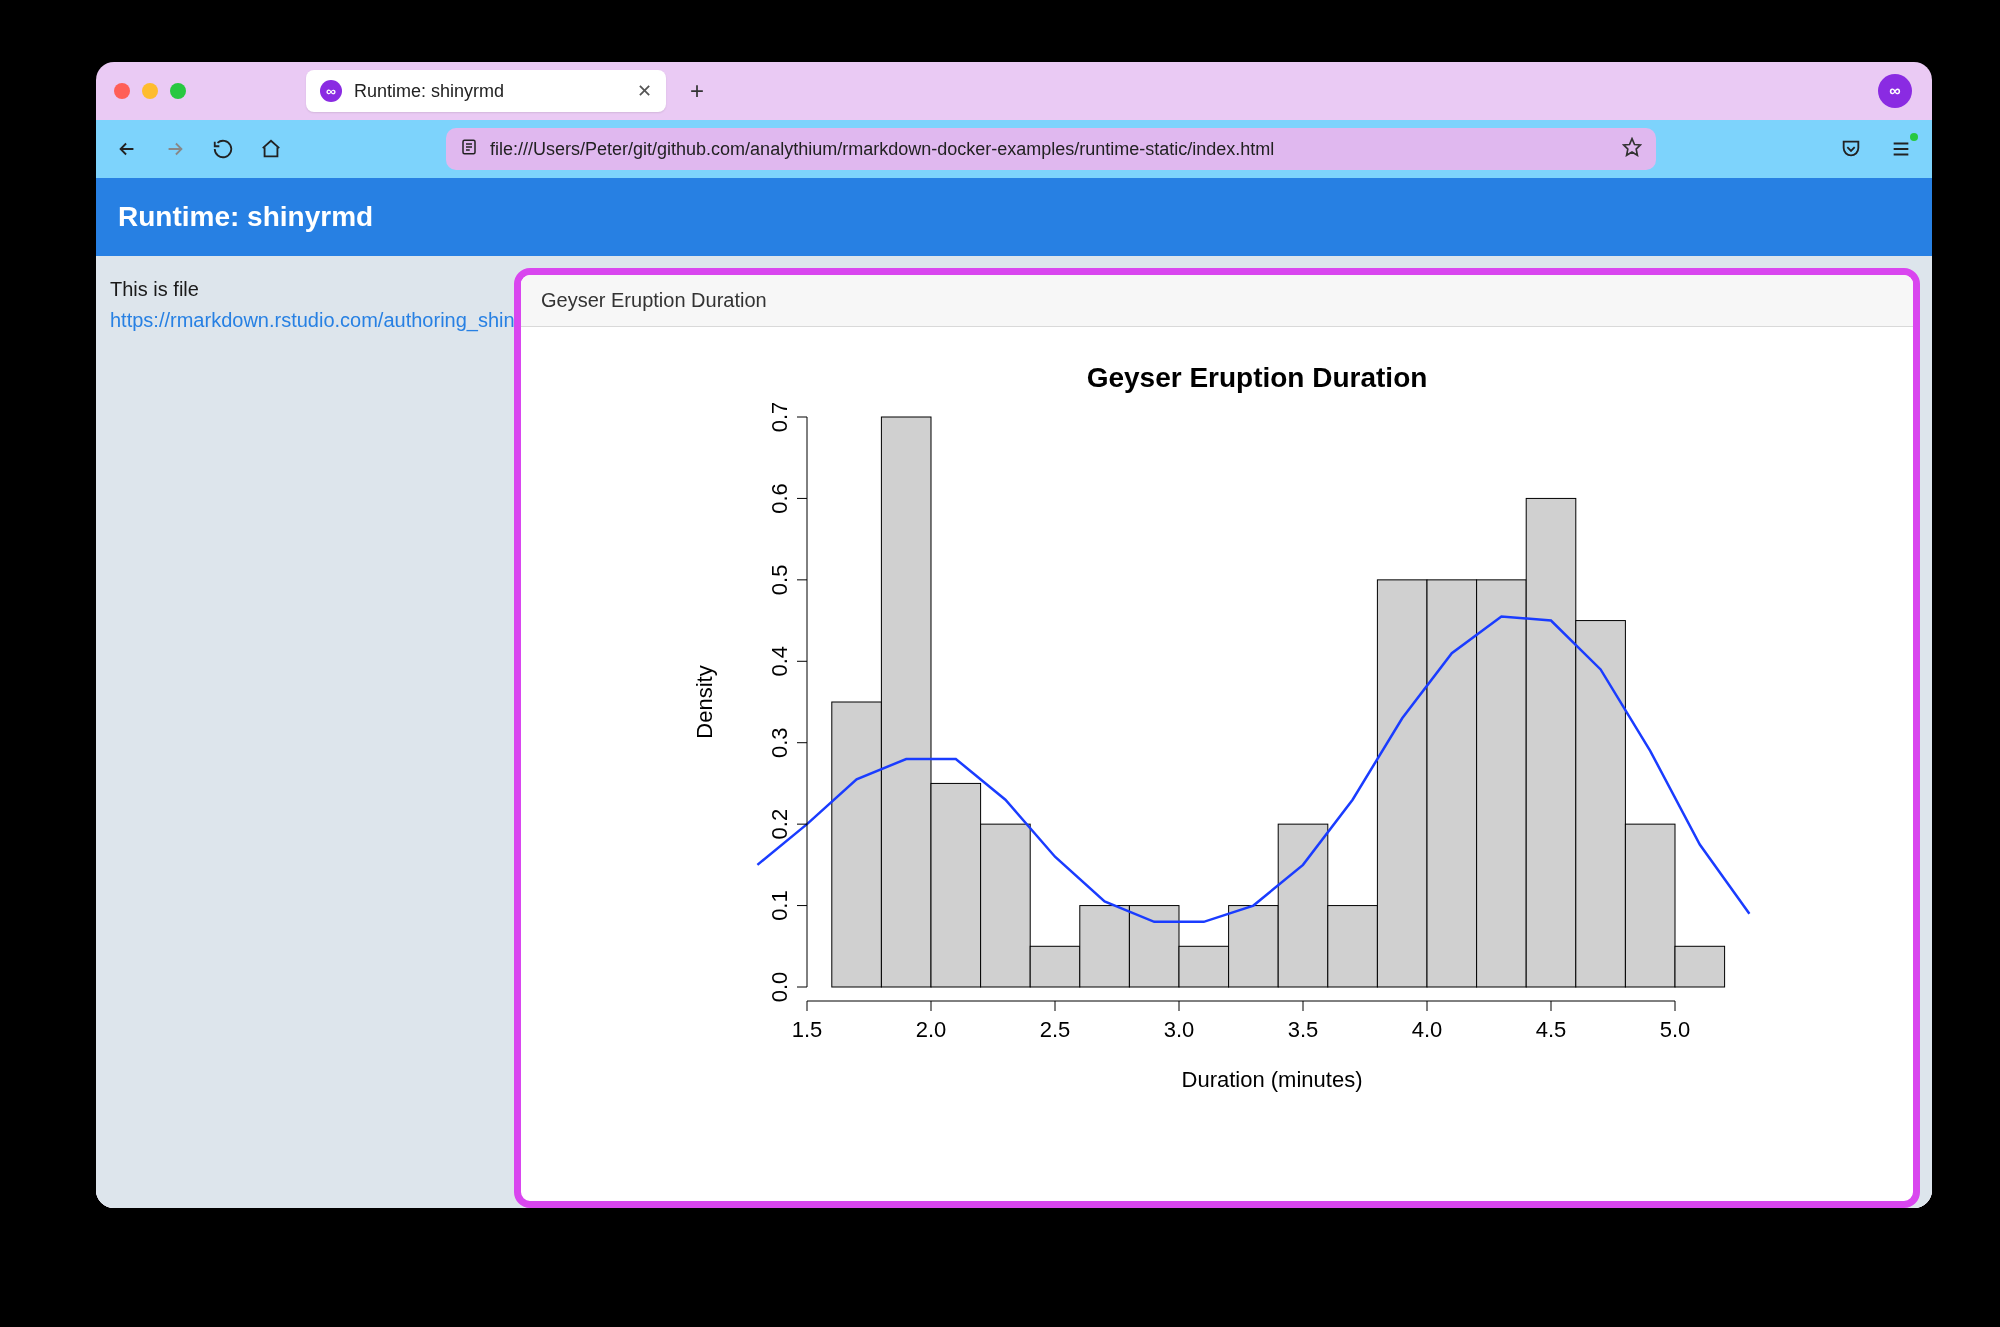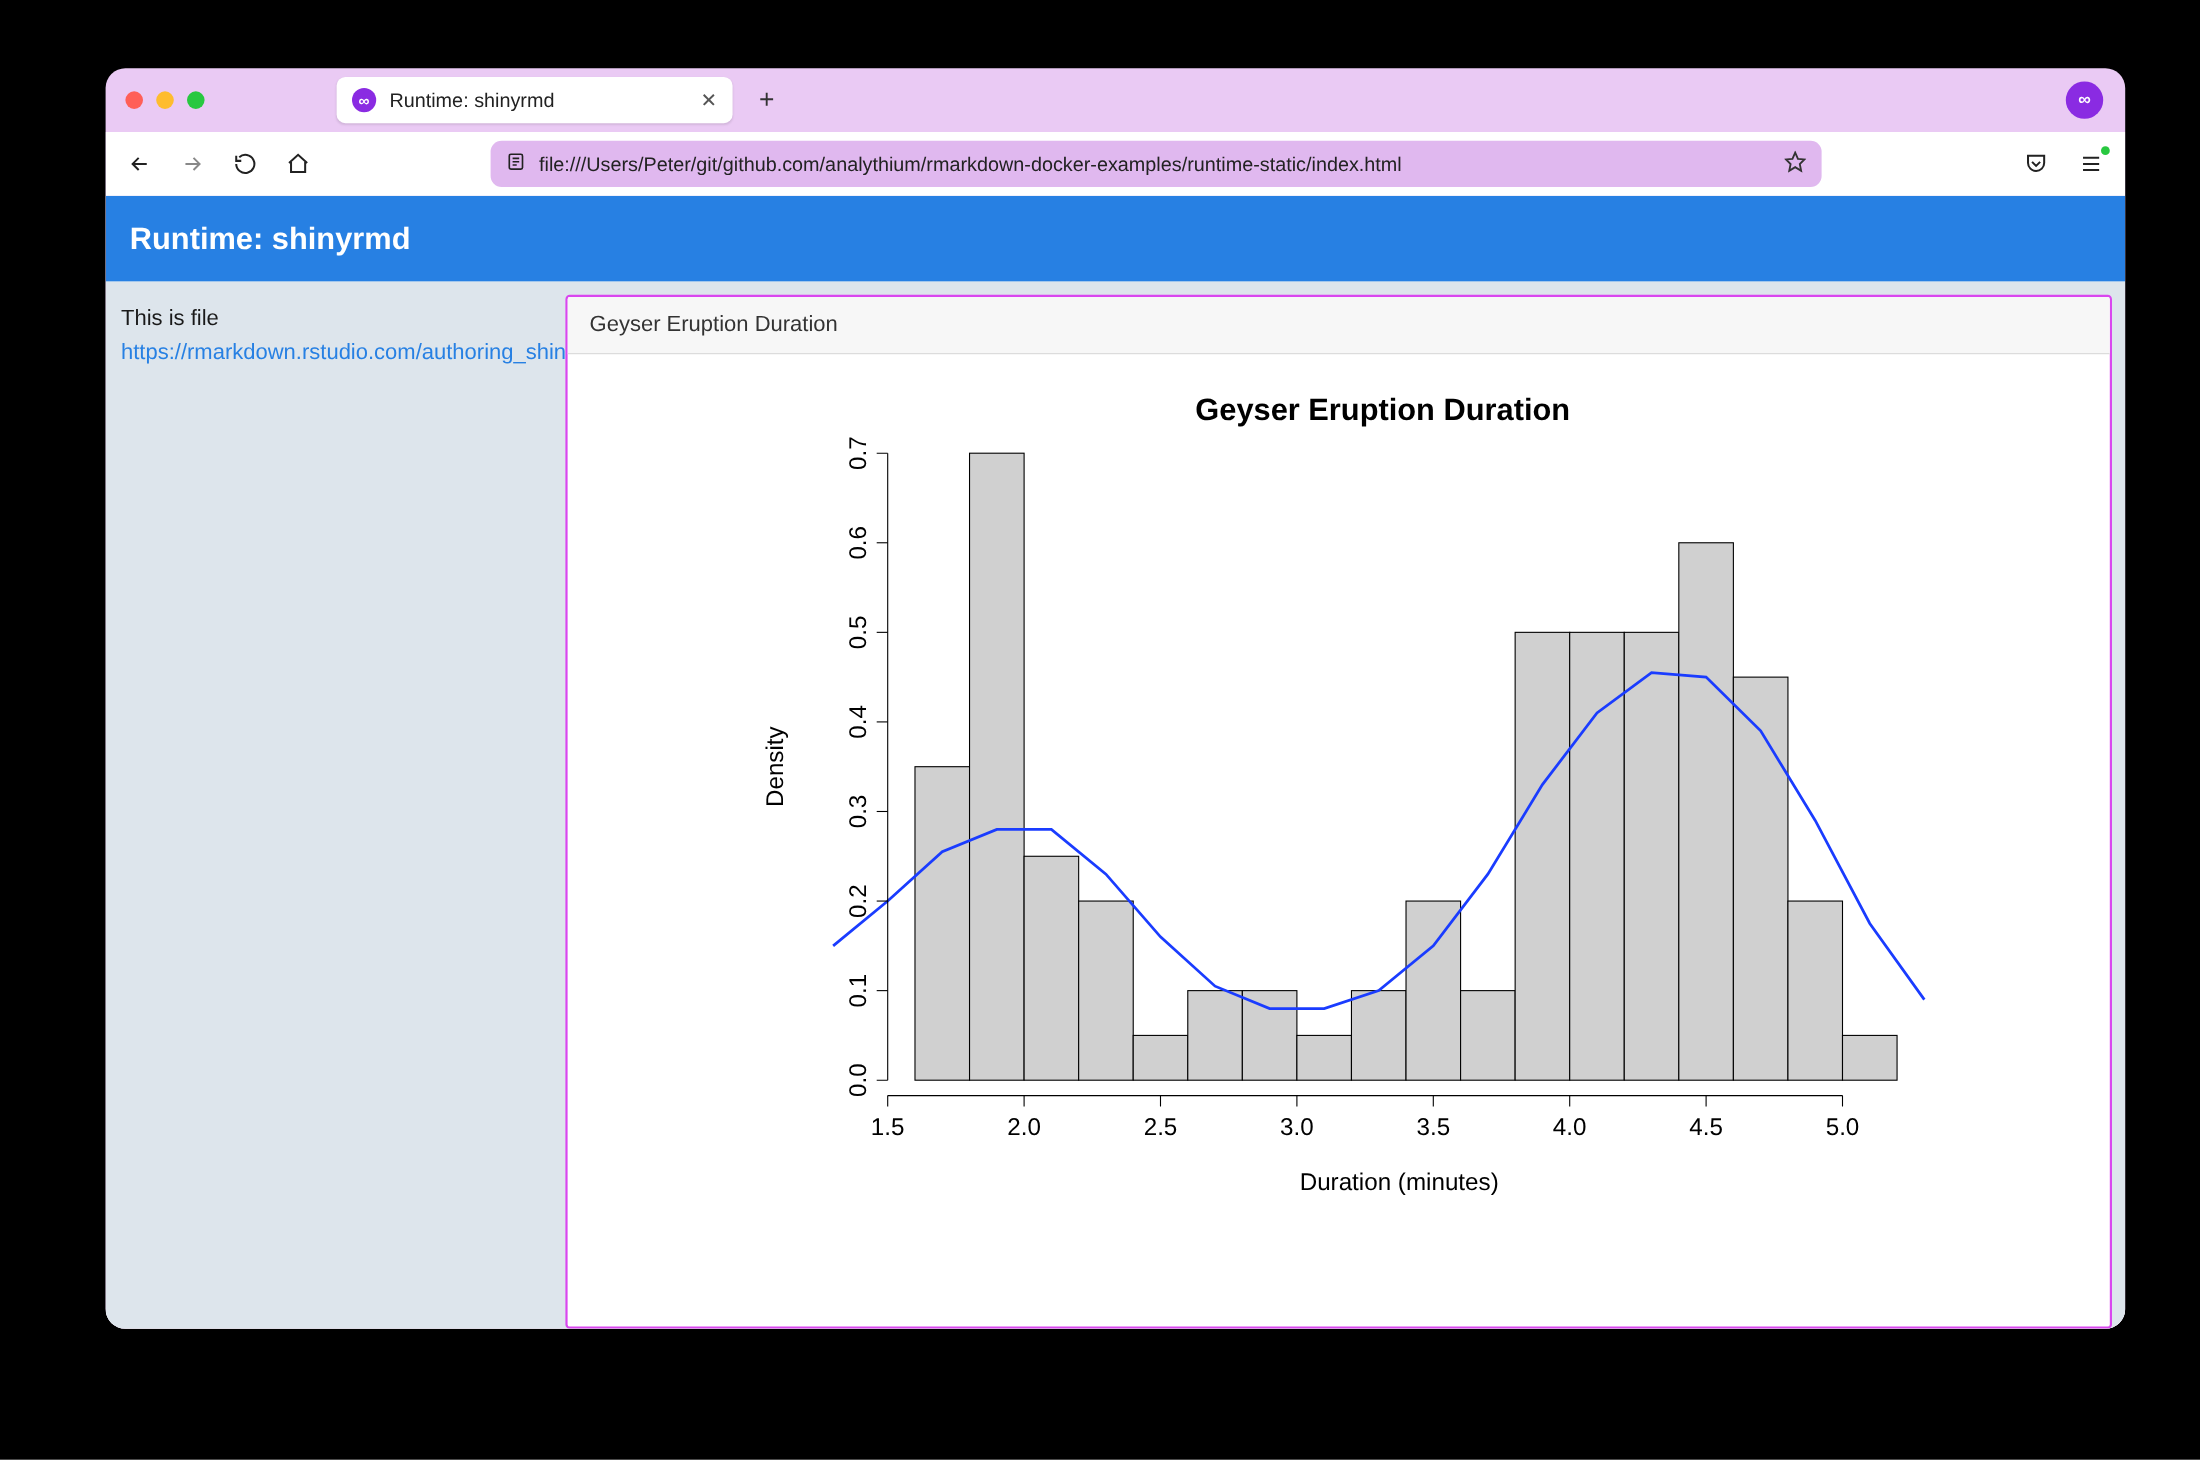--- a/index.html
+++ b/index.html
@@ -70,21 +70,21 @@
     top: 12px;
     width: 34px; height: 34px;
     border-radius: 50%;
     background: #8a2be2;
     display: flex; align-items: center; justify-content: center;
     color: #fff; font-weight: bold;
   }
   
   .toolbar {
     height: 58px;
-    background: #ffffff;
+    background: #7dd3fc;
     display: flex;
     align-items: center;
     padding: 0 18px;
     gap: 22px;
   }
   .tbtn {
     width: 26px; height: 26px;
     display: flex; align-items: center; justify-content: center;
     color: #222;
     cursor: pointer;
@@ -142,22 +142,22 @@
     padding: 18px 14px;
     font-size: 20px;
     line-height: 1.55;
     color: #1a1a1a;
   }
   .sidebar a { color: #2780e3; text-decoration: none; }
   .main {
     flex: 1;
     background: #fff;
     margin: 12px 12px 0 0;
-    border: 2px solid #d946ef;
-    border-radius: 4px;
+    border: 7px solid #d946ef;
+    border-radius: 16px;
     display: flex;
     flex-direction: column;
     overflow: hidden;
   }
   .panel-head {
     background: #f7f7f7;
     border-bottom: 1px solid #d9d9d9;
     padding: 14px 20px;
     font-size: 20px;
     color: #333;

